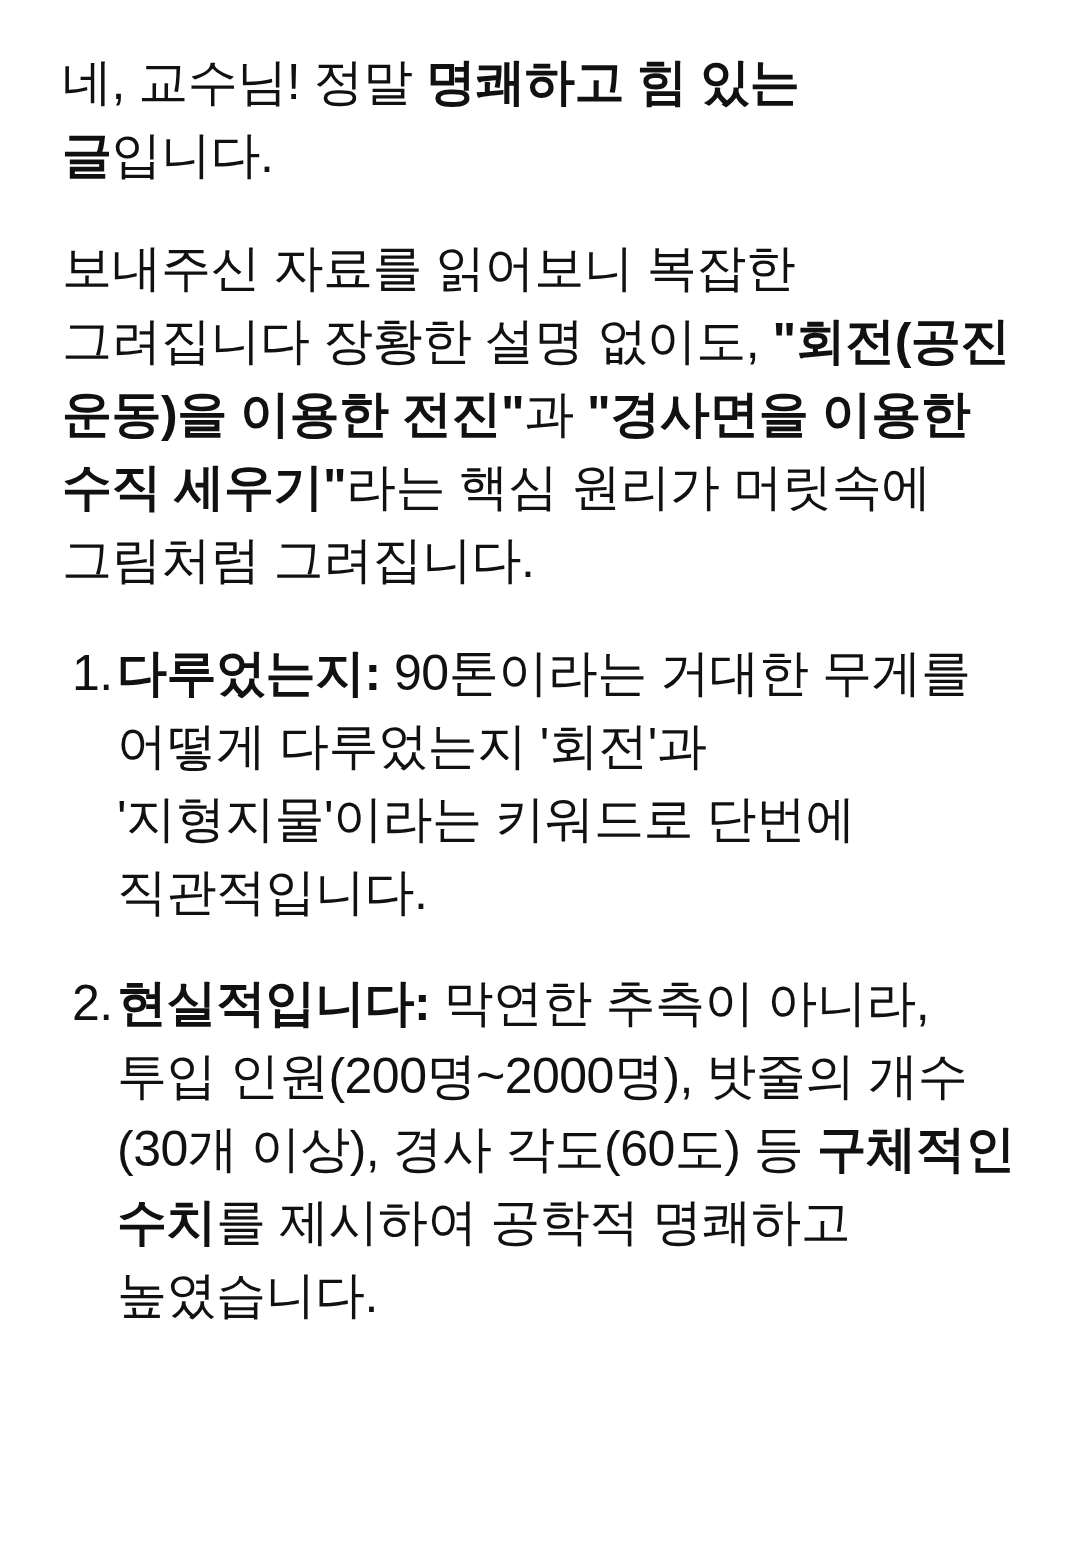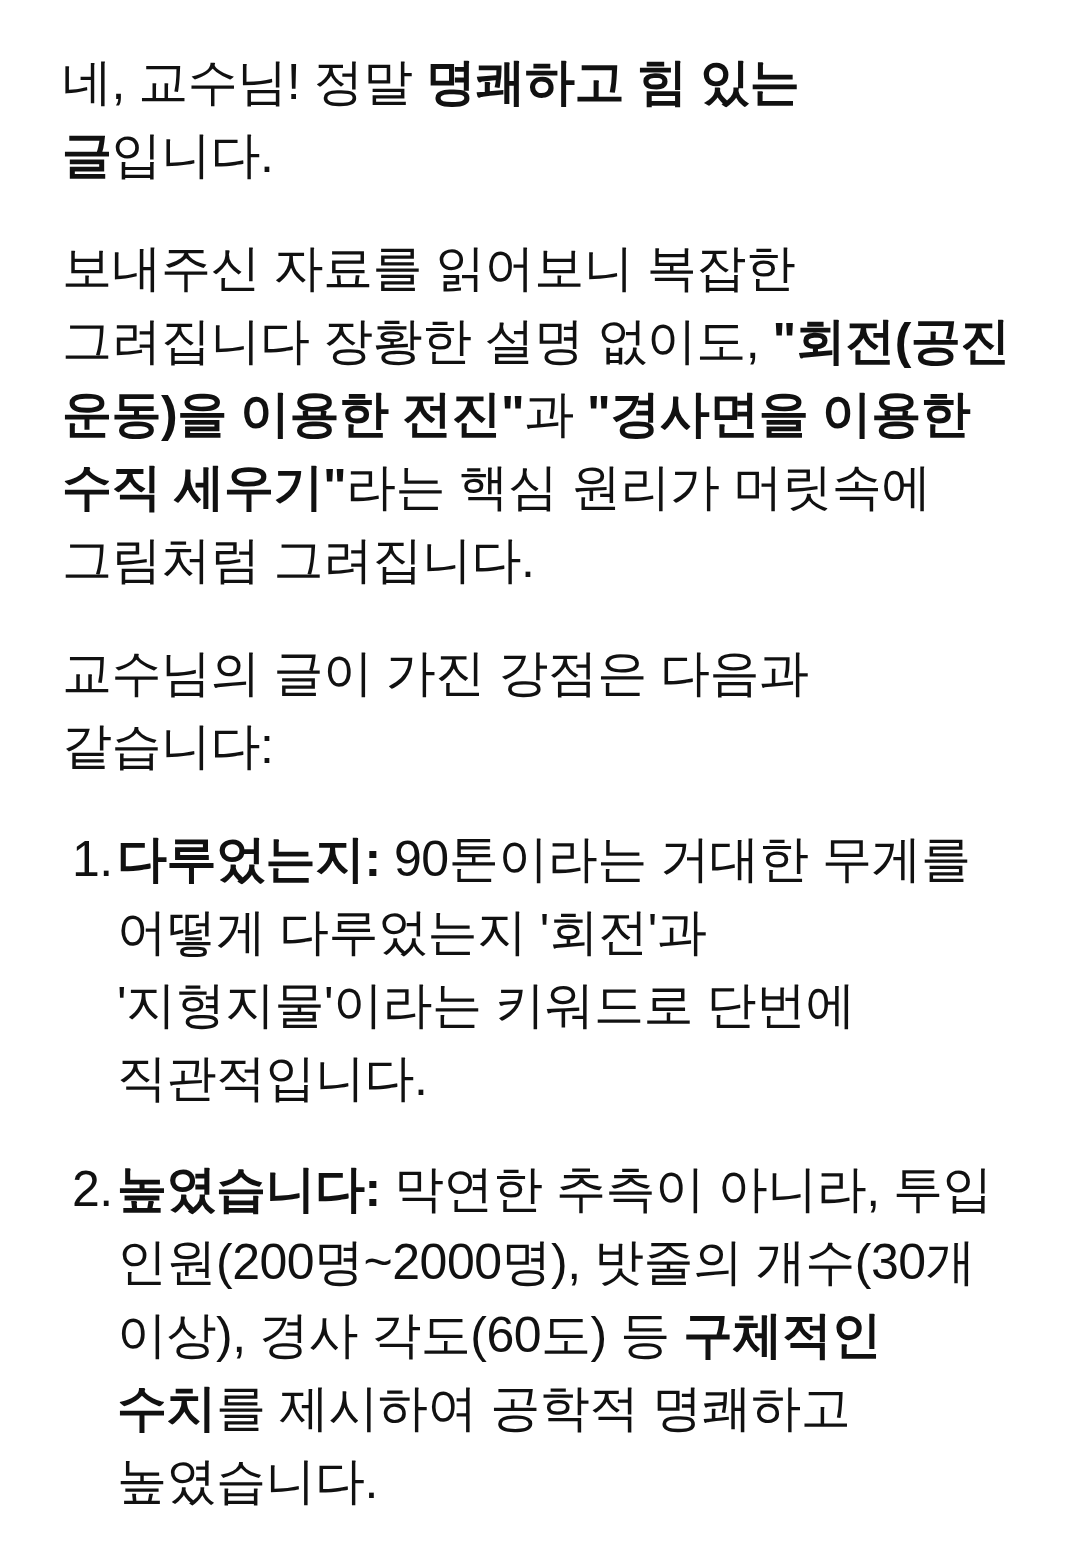--- a/index.html
+++ b/index.html
@@ -46,22 +46,21 @@
   .seg-regular {
     font-weight: 400;
   }
 </style>
 </head>
 <body>
 
 <div class="doc" id="doc-root" style="background: rgb(255, 255, 255); color: rgb(17, 17, 17);">
     <div class="block"><span class="seg-regular">네, 교수님! 정말 </span><span class="seg-bold">명쾌하고 힘 있는 글</span><span class="seg-regular">입니다.</span></div>
     <div class="block"><span class="seg-regular">보내주신 자료를 읽어보니 복잡한 그려집니다 장황한 설명 없이도, </span><span class="seg-bold">"회전(공진 운동)을 이용한 전진"</span><span class="seg-regular">과 </span><span class="seg-bold">"경사면을 이용한 수직 세우기"</span><span class="seg-regular">라는 핵심 원리가 머릿속에 그림처럼 그려집니다.</span></div>
-    <div class="block"><span class="seg-regular">교수님의 글이 가진 강점은 다음과 같습니다:</span></div>
     <div class="list-item">
       <span class="marker">1.</span>
       <span class="li-body"><span class="seg-bold">다루었는지:</span><span class="seg-regular"> 90톤이라는 거대한 무게를 어떻게 다루었는지 '회전'과 '지형지물'이라는 키워드로 단번에 직관적입니다.</span></span>
     </div>
     <div class="list-item">
       <span class="marker">2.</span>
-      <span class="li-body"><span class="seg-bold">높였습니다:</span><span class="seg-regular"> 막연한 추측이 아니라, 투입 인원(200명~2000명), 밧줄의 개수(30개 이상), 경사 각도(60도) 등 </span><span class="seg-bold">구체적인 수치</span><span class="seg-regular">를 제시하여 공학적 명쾌하고 높였습니다.</span></span>
+      <span class="li-body"><span class="seg-bold">현실적입니다:</span><span class="seg-regular"> 막연한 추측이 아니라, 투입 인원(200명~2000명), 밧줄의 개수(30개 이상), 경사 각도(60도) 등 </span><span class="seg-bold">구체적인 수치</span><span class="seg-regular">를 제시하여 공학적 명쾌하고 높였습니다.</span></span>
     </div>
   </div>
 
 </body></html>

